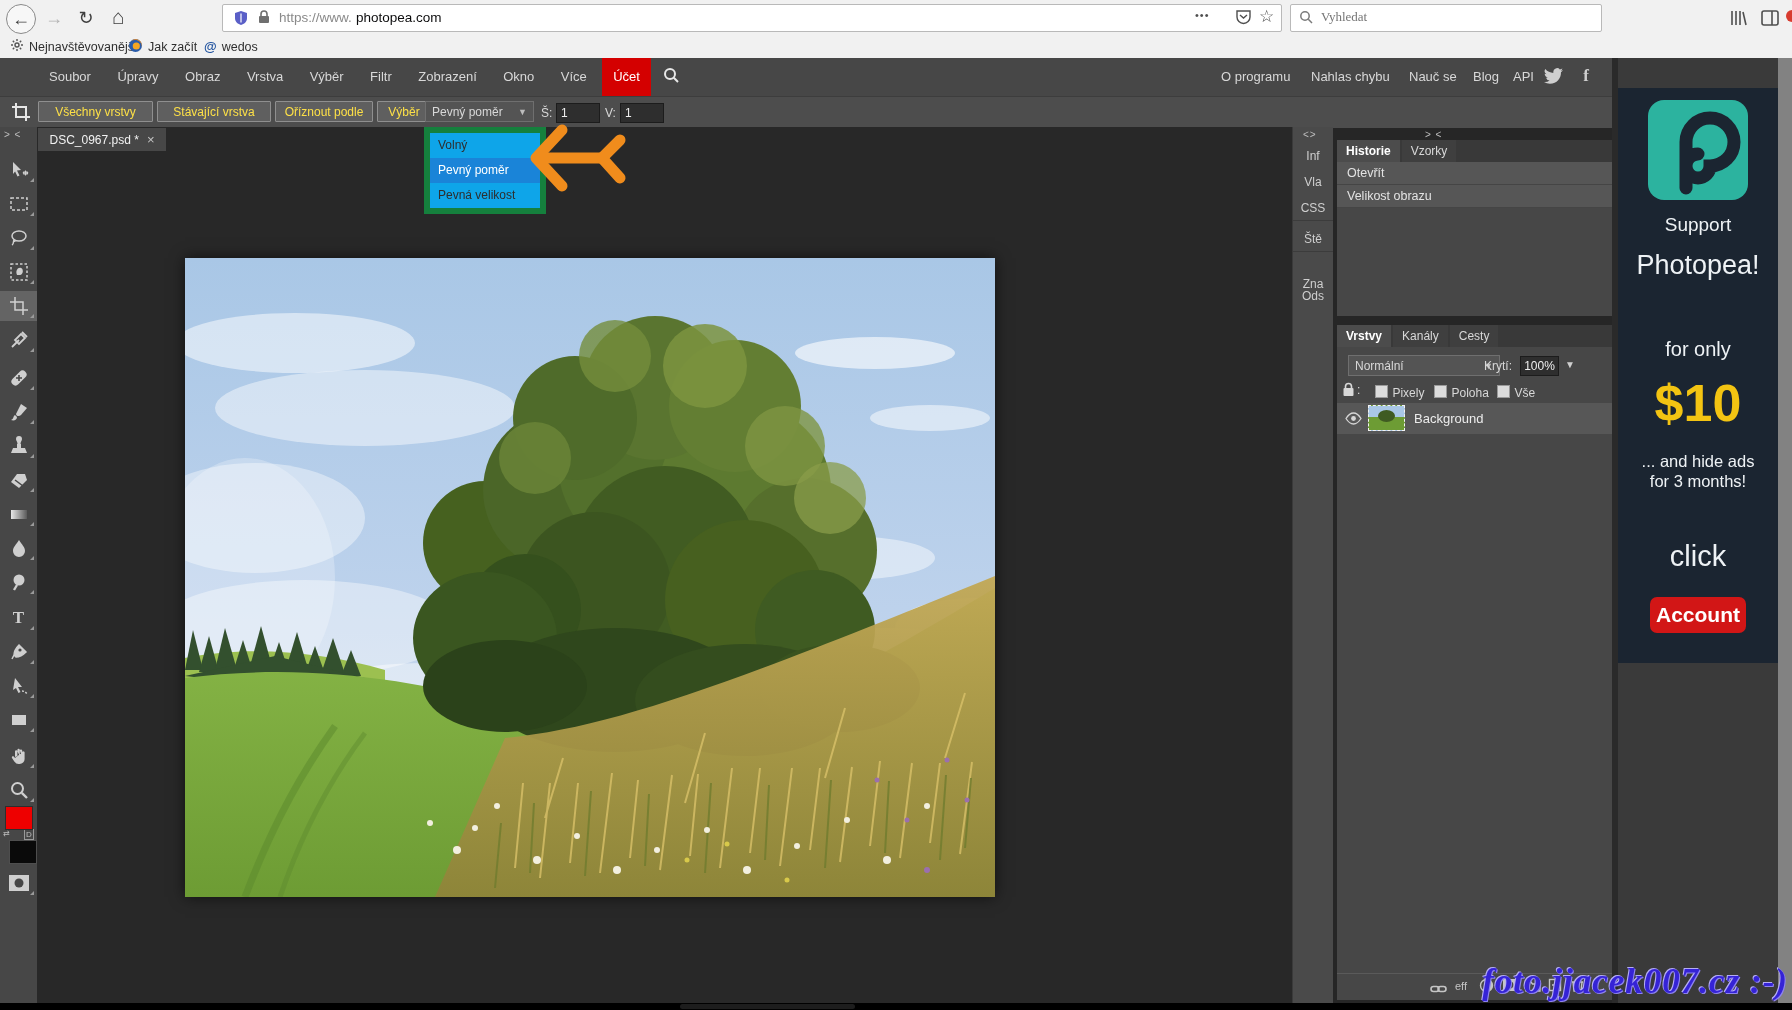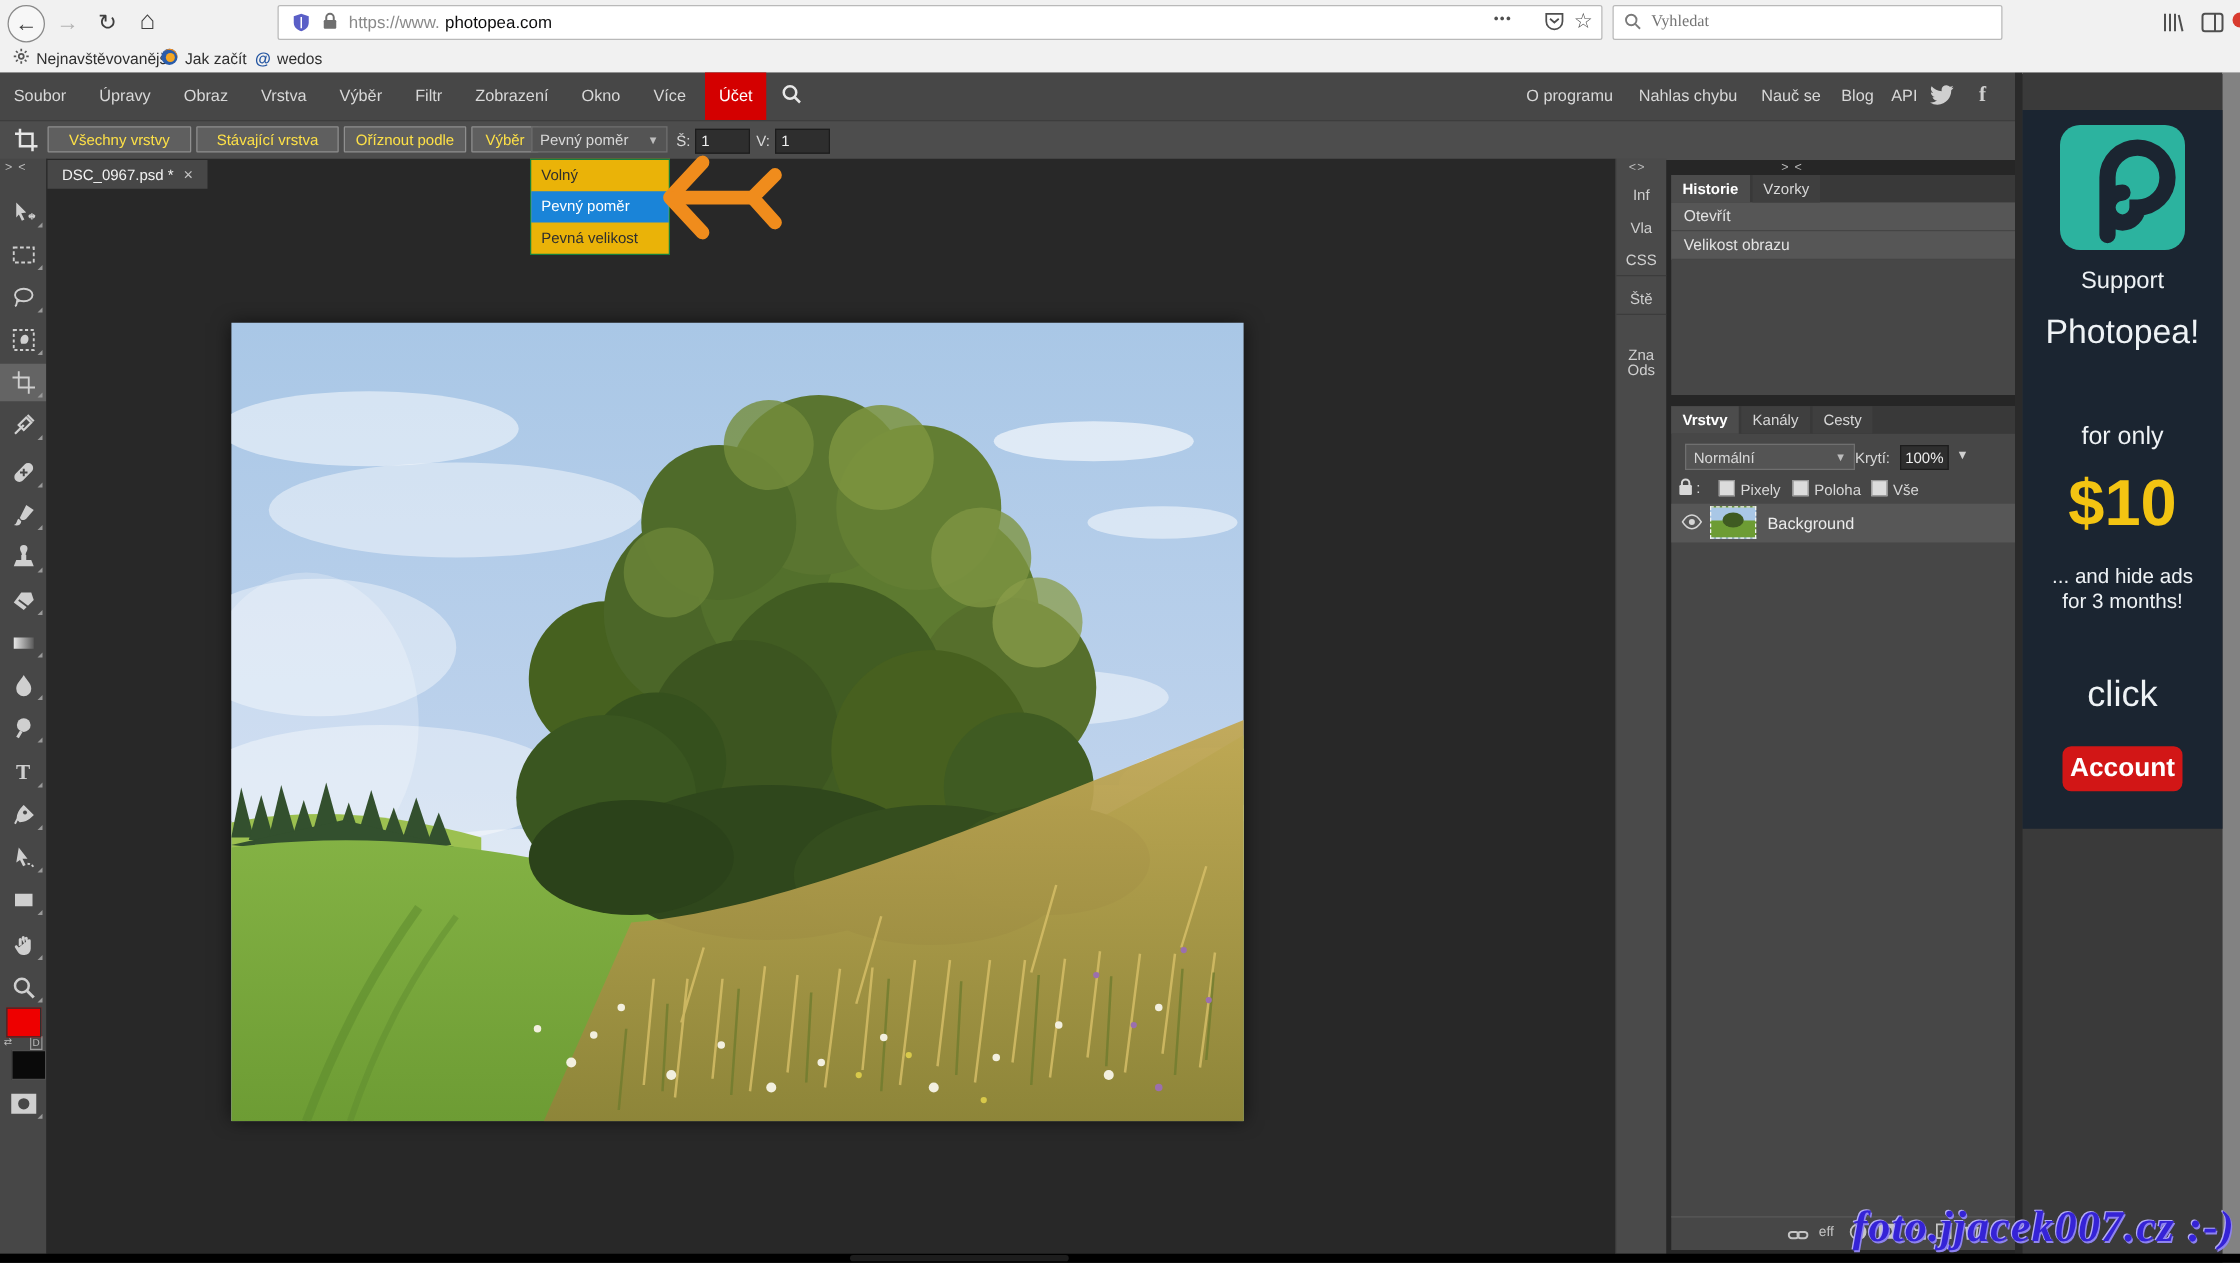--- a/index.html
+++ b/index.html
@@ -7,32 +7,32 @@
        font-family:"Liberation Sans",sans-serif;-webkit-font-smoothing:antialiased;}
   .abs{position:absolute;}
   
   .chrome{left:0;top:0;width:1792px;height:58px;background:#f1f1f1;border-bottom:1px solid #c8c8c8;}
   .navbtn{font-size:18px;color:#3f3f3f;line-height:28px;text-align:center;width:28px;height:28px;}
   .backcirc{border:1px solid #8a8a8a;border-radius:50%;background:#f7f7f7;}
   .urlbar,.searchbar{background:#fff;border:1px solid #b9b9b9;border-radius:2px;height:26px;display:flex;align-items:center;}
   .urltxt{font-size:13.5px;}
   .bm{display:flex;align-items:center;font-size:12.5px;color:#2f2f2f;gap:5px;}
   
-  .menubar{left:0;top:58px;width:1612px;height:38px;background:#474747;}
+  .menubar{left:0;top:58px;width:1612px;height:38px;background:#474747;padding-left:38px;}
   .mitem{display:inline-block;padding:0 11px;line-height:38px;font-size:13px;color:#d8d8d8;}
   .mitem.red{background:#d40000;color:#fff;}
   .optionsbar{left:0;top:96px;width:1612px;height:31px;background:#4d4d4d;border-top:1px solid #3d3d3d;}
   .obtn{position:absolute;top:4px;background:#5f5f5f;border:1px solid #8f8f8f;color:#fde047;
         font-size:12px;height:21px;line-height:21px;text-align:center;border-radius:1px;box-sizing:border-box;}
   .olbl{position:absolute;top:9px;font-size:12px;color:#d8d8d8;}
   .oipt{position:absolute;top:6px;width:34px;height:18px;background:#2e2e2e;border:1px solid #1c1c1c;
         color:#eee;font-size:12px;padding:0 4px;box-sizing:content-box;}
   .select{display:flex;align-items:center;justify-content:space-between;background:#545454;
           border:1px solid #6f6f6f;color:#d8d8d8;font-size:12px;padding:0 6px;box-sizing:border-box;}
-  .ddlist{left:424px;top:127px;width:110px;background:#eab308;border:1px solid #15803d;z-index:30;}
+  .ddlist{left:424px;top:127px;width:110px;background:#0ea5e9;border:6px solid #15803d;z-index:30;}
   .ddrow{height:25px;line-height:25px;font-size:12px;color:#2e2e2e;padding-left:8px;}
   .ddrow.sel{background:#1a84d8;color:#fff;}
   
   .toolcol{left:0;top:127px;width:37px;height:876px;background:#474747;border-right:1px solid #3a3a3a;}
   .tool{position:absolute;left:0;width:37px;height:30px;display:flex;align-items:center;justify-content:center;color:#cfcfcf;}
   .tool svg{stroke:#cfcfcf;fill:none;stroke-width:1.5;}
   .tool.active{background:#646464;}
   .tool:after{content:"";position:absolute;right:3px;bottom:3px;border-left:4px solid transparent;border-bottom:4px solid #9a9a9a;}
   .collapse{font-size:10px;color:#bdbdbd;letter-spacing:1px;}
   
@@ -465,21 +465,21 @@
     <div class="hrow">Otevřít</div>
     <div class="hrow">Velikost obrazu</div>
   </div>
 
   <div class="panel" style="top:325px;height:675px;">
     <div class="ptabs">
       <span class="ptab active">Vrstvy</span>
       <span class="ptab">Kanály</span>
       <span class="ptab">Cesty</span>
     </div>
-    <div class="abs select" style="left:11px;top:30px;width:136px;height:21px;">
+    <div class="abs select" style="left:11px;top:30px;width:152px;height:21px;">
       <span>Normální</span>
       <span style="font-size:9px;color:#bdbdbd;">▼</span>
     </div>
     <span class="abs locklbl" style="left:147px;top:34px;">Krytí:</span>
     <span class="abs" style="left:183px;top:31px;width:37px;height:18px;background:#2e2e2e;border:1px solid #1c1c1c;color:#eee;font-size:12px;text-align:center;line-height:18px;">100%</span>
     <span class="abs" style="left:228px;top:34px;font-size:10px;color:#cfcfcf;">▼</span>
 
     <span class="abs" style="left:5px;top:57px;">
       <svg width="13" height="15" viewBox="0 0 13 15">
           <rect x="1.5" y="6" width="10" height="8" rx="1" fill="#d8d8d8"></rect>

